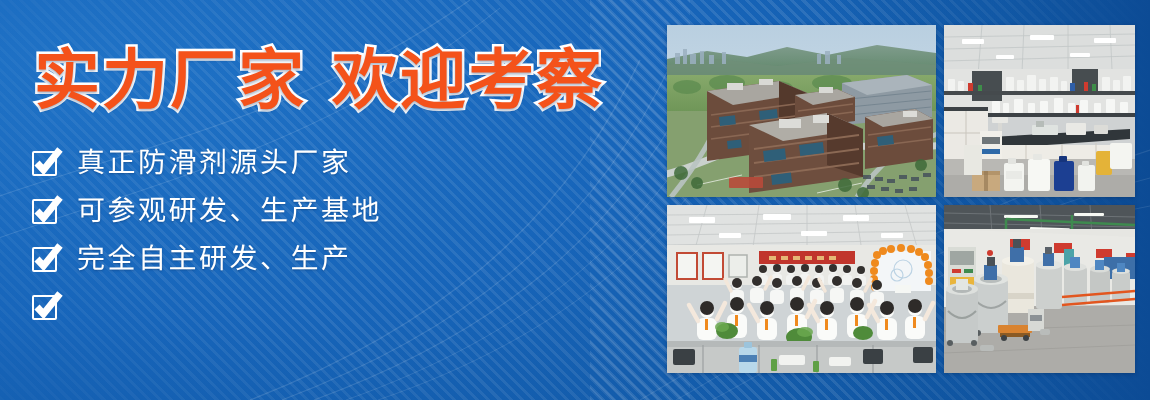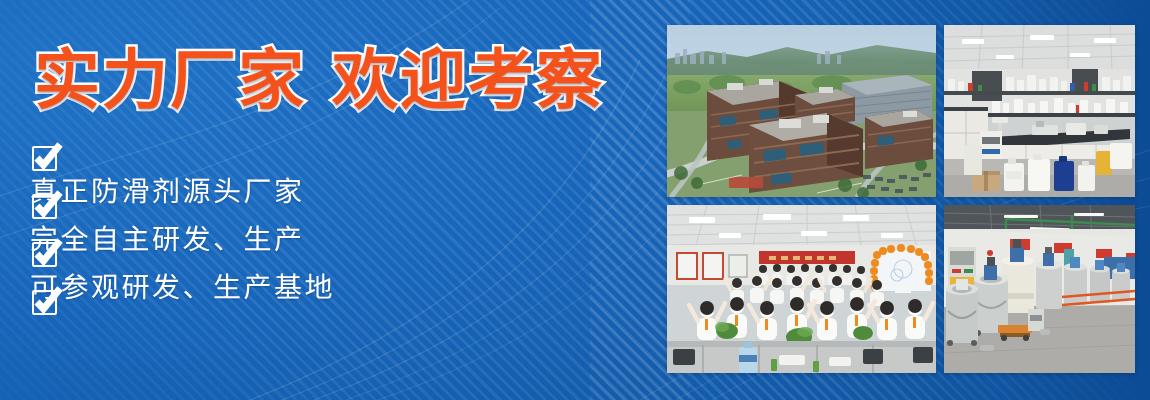--- a/index.html
+++ b/index.html
@@ -54,21 +54,21 @@
     paint-order:stroke fill;
     text-shadow:0 2px 3px rgba(0,40,90,.33);
   }
   .headline .gap{display:inline-block;width:26px;}
 
   .bullets{
     position:absolute;left:30px;top:142px;
     display:flex;flex-direction:column;gap:7px;
   }
   .bullet{
-    display:flex;align-items:flex-start;height:41px;flex-direction:column;
+    display:flex;align-items:center;height:41px;
   }
   .check{
     position:relative;width:34px;height:31px;flex:0 0 34px;margin-right:13px;
   }
   .check .box{
     position:absolute;left:2px;top:4px;width:25px;height:25px;
     border:2.5px solid #ffffff;border-radius:2px;box-sizing:border-box;
   }
   .check svg{position:absolute;left:0;top:0;overflow:visible;}
   .bullet-text{
@@ -135,31 +135,31 @@
         <span class="bullet-text">真正防滑剂源头厂家</span>
       </div>
 
       <div class="bullet">
         <span class="check">
           <span class="box"></span>
           <svg width="34" height="31" viewBox="0 0 34 31">
             <path d="M 7 16 L 13.5 23 L 30 2.5" fill="none" stroke="#ffffff" stroke-width="7" stroke-linecap="butt" stroke-linejoin="miter"></path>
           </svg>
         </span>
-        <span class="bullet-text">完全自主研发、生产</span>
+        <span class="bullet-text">可参观研发、生产基地</span>
       </div>
 
       <div class="bullet">
         <span class="check">
           <span class="box"></span>
           <svg width="34" height="31" viewBox="0 0 34 31">
             <path d="M 7 16 L 13.5 23 L 30 2.5" fill="none" stroke="#ffffff" stroke-width="7" stroke-linecap="butt" stroke-linejoin="miter"></path>
           </svg>
         </span>
-        <span class="bullet-text">可参观研发、生产基地</span>
+        <span class="bullet-text">完全自主研发、生产</span>
       </div>
 
       <div class="bullet">
         <span class="check">
           <span class="box"></span>
           <svg width="34" height="31" viewBox="0 0 34 31">
             <path d="M 7 16 L 13.5 23 L 30 2.5" fill="none" stroke="#ffffff" stroke-width="7" stroke-linecap="butt" stroke-linejoin="miter"></path>
           </svg>
         </span>
       </div>

